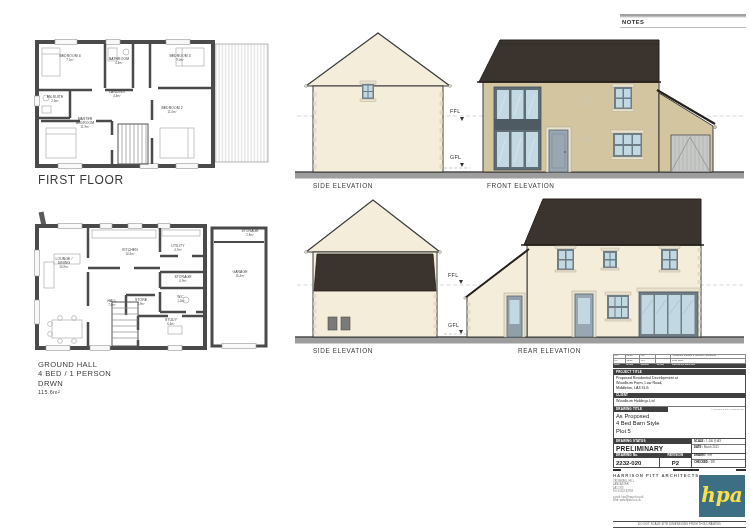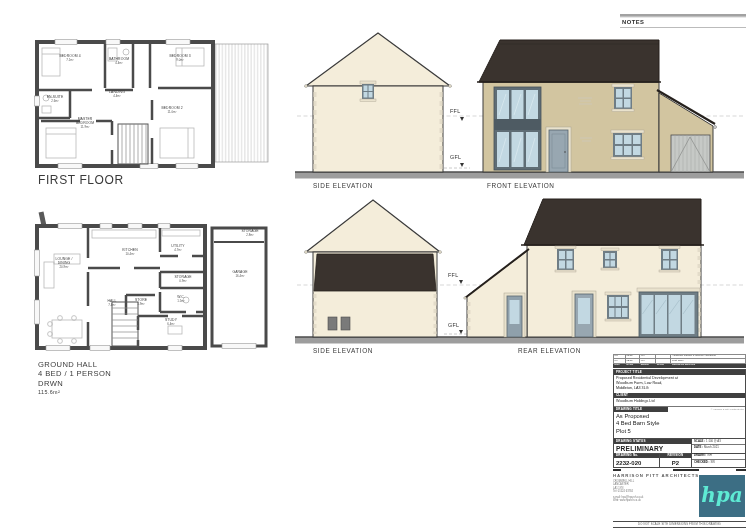--- a/index.html
+++ b/index.html
@@ -30,21 +30,21 @@
   .split{display:flex;}
   .cell-lbl{font-weight:bold;font-size:2.8px;color:#222;}
   .cell-val{font-size:2.8px;color:#444;}
   .kv{border-bottom:0.4px solid #777;padding:0.8px 1px 0.8px 2px;line-height:1.2;}
   .kv:last-child{border-bottom:none;}
   .statusbig{font-size:6.6px;font-weight:bold;padding:1px 0 1px 2px;letter-spacing:.2px;}
   .numbig{font-size:6px;font-weight:bold;padding:1.2px 0 1px 2px;}
   .arch-name{font-size:4.3px;letter-spacing:1px;color:#5a5a5a;font-weight:bold;}
   .arch-addr{font-size:2.6px;line-height:1.35;color:#777;margin-top:1.5px;}
   .arch-mail{font-size:2.6px;line-height:1.35;color:#777;margin-top:2px;}
-  #logo{position:absolute;right:1px;top:2px;width:46px;height:42px;color:#5eead4;
+  #logo{position:absolute;right:1px;top:2px;width:46px;height:42px;color:#fde047;
     font-family:"DejaVu Serif",serif;font-style:italic;font-weight:bold;font-size:20px;
     text-align:center;line-height:40px;}
   .disclaimer{border-top:0.6px solid #4a4a4a;border-bottom:0.6px solid #4a4a4a;margin-top:1.5px;
     text-align:center;font-size:2.7px;color:#555;padding:1px 0;letter-spacing:.2px;}
   .foldrow{height:3.5px;position:relative;margin-top:1px;}
   .foldrow i{position:absolute;top:0;height:2.6px;background:#2e2e2e;}
 </style>
 </head>
 <body>
 

